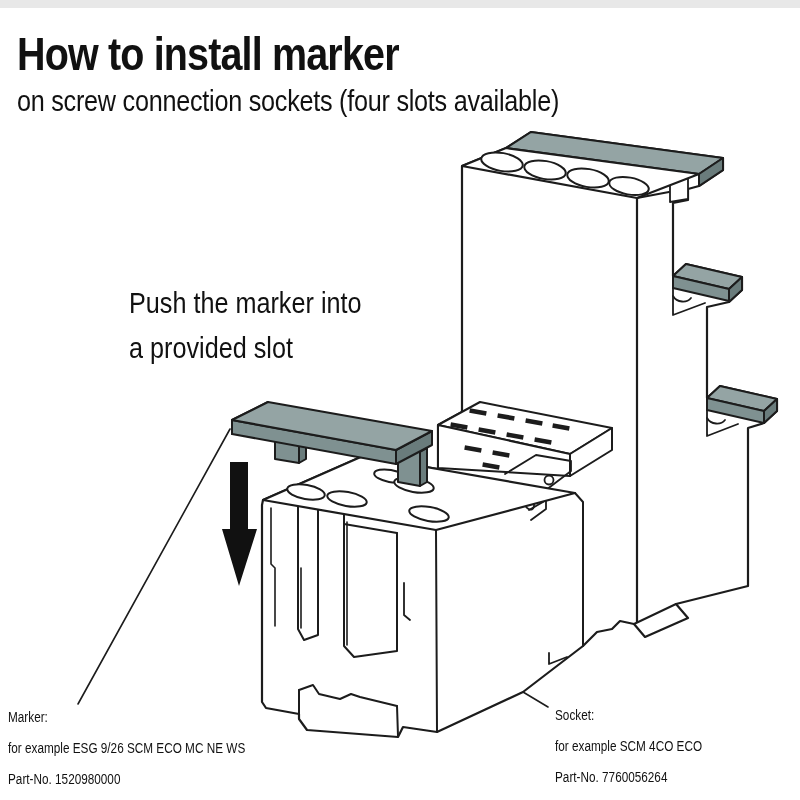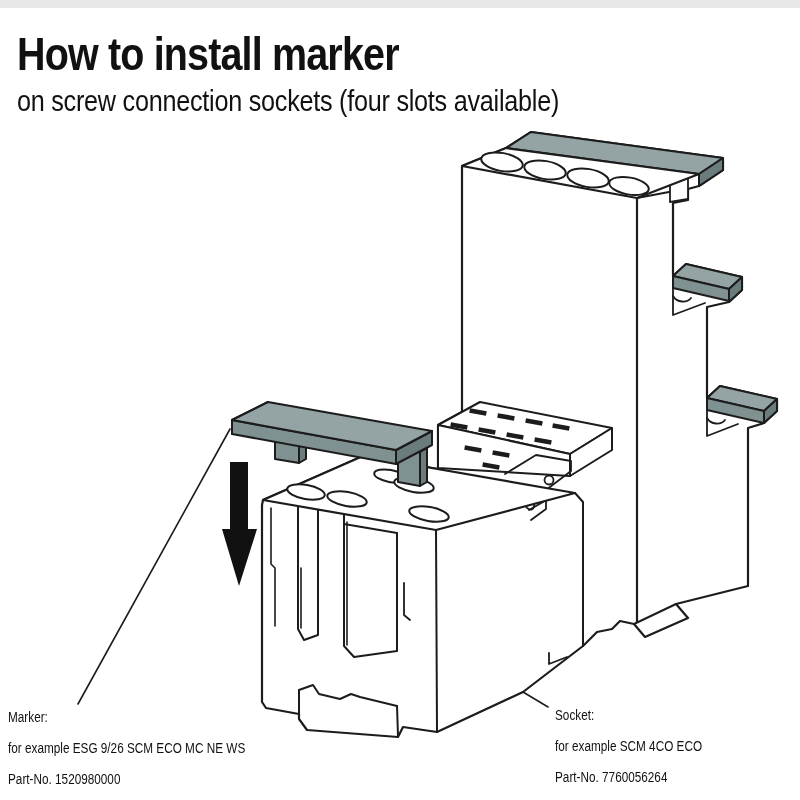--- a/index.html
+++ b/index.html
@@ -152,20 +152,24 @@
       <path d="M 232,412 L 268,394 L 432,423 L 396,442 Z" fill="var(--mtop)" stroke="var(--line-color)" stroke-width="2.2"></path>
     </g>
 
     <path d="M 230,454 L 248,454 L 248,521 L 257,521 L 239,578 L 222,521 L 230,521 Z" fill="var(--arrow)" stroke="none"></path>
   </svg>
 
   <div class="title condensed">How to install marker</div>
 
   <div class="subtitle condensed">on screw connection sockets (four slots available)</div>
 
+  <div class="push-note">
+    <div class="condensed">Push the marker into</div>
+    <div class="condensed">a provided slot</div>
+  </div>
 
   <div class="callout callout-marker">
     <div class="condensed">Marker:</div>
     <div class="condensed">for example ESG 9/26 SCM ECO MC NE WS</div>
     <div class="condensed">Part-No. 1520980000</div>
   </div>
 
   <div class="callout callout-socket">
     <div class="condensed">Socket:</div>
     <div class="condensed">for example SCM 4CO ECO</div>

